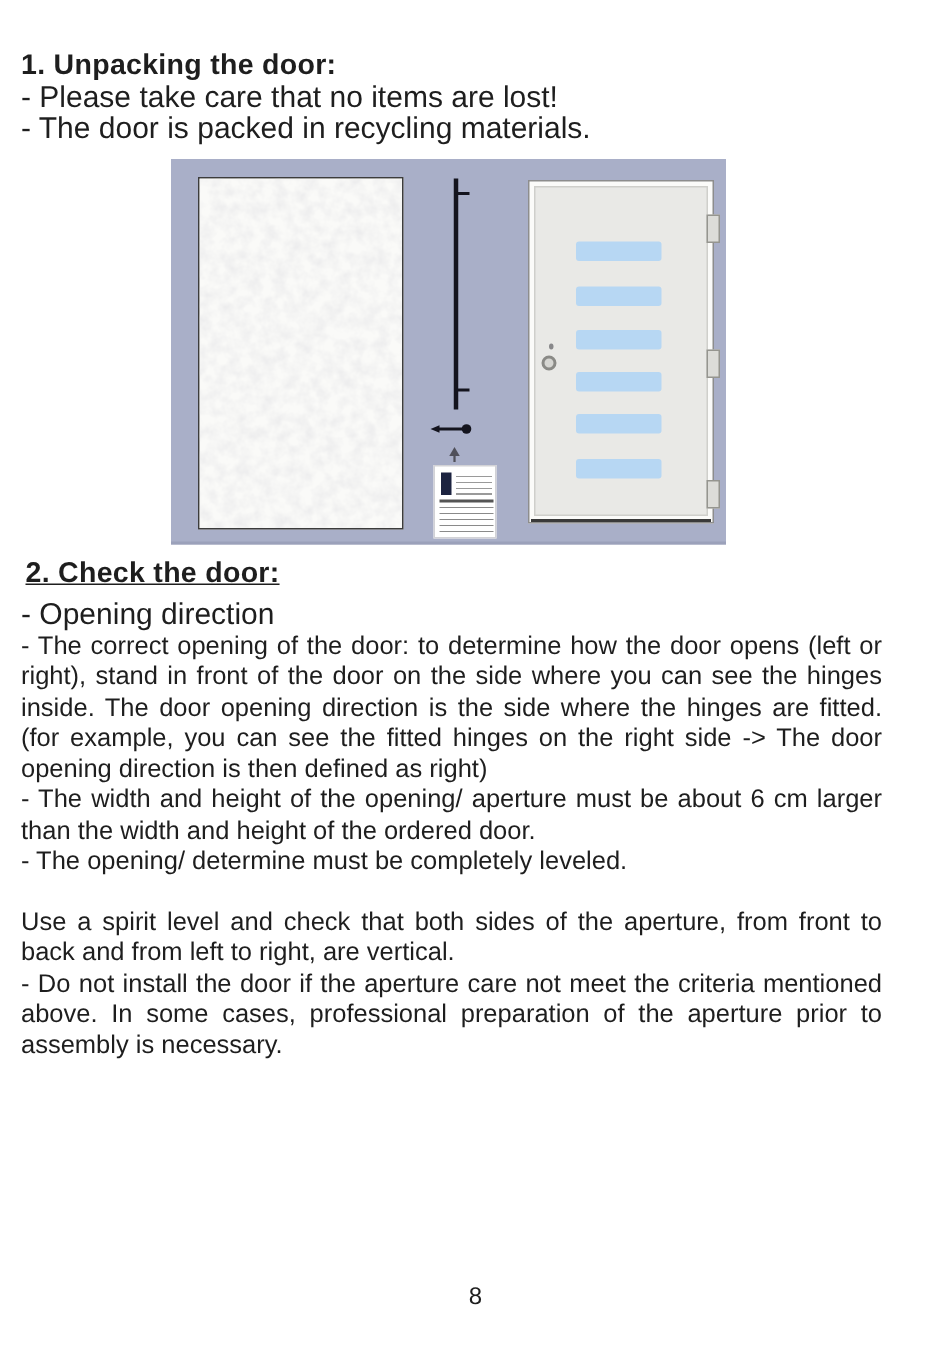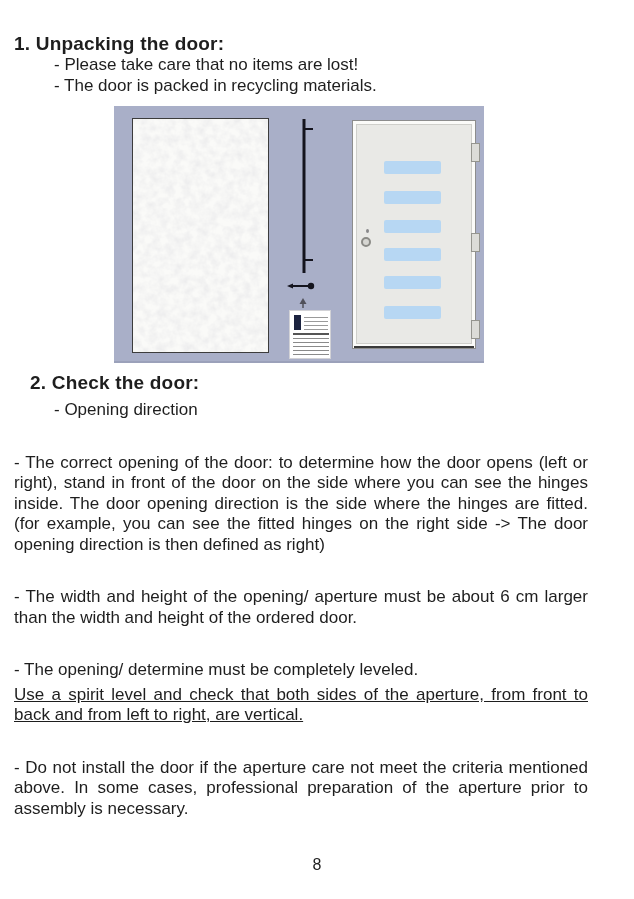--- a/index.html
+++ b/index.html
@@ -16,33 +16,31 @@
     position: absolute;
     left: 14px; top: 33px;
     width: 574px;
   }
   .heading {
     font-size: 19px;
     font-weight: bold;
     line-height: 22px;
     letter-spacing: 0.2px;
   }
-  .h2 { margin: 9px 0 6px 16px; }
+  .h2 { margin: 9px 0 6px 3px; text-decoration: underline; }
   .line {
-    font-size: 17px;
+    font-size: 20px;
     line-height: 20.5px;
-    margin-left: 40px;
   }
   .para {
     font-size: 17px;
     line-height: 20.5px;
     text-align: justify;
-    margin-top: 32px;
-  }
-  .gap-para { margin-top: 4px; text-decoration: underline; }
+  }
+  .gap-para { margin-top: 20px; }
 
   
   .figure {
     position: relative;
     margin: 10px 0 0 100px;
     width: 370px;
     height: 257px;
     background: #a9afc8;
     border-bottom: 2px solid #9ba1ba;
   }

